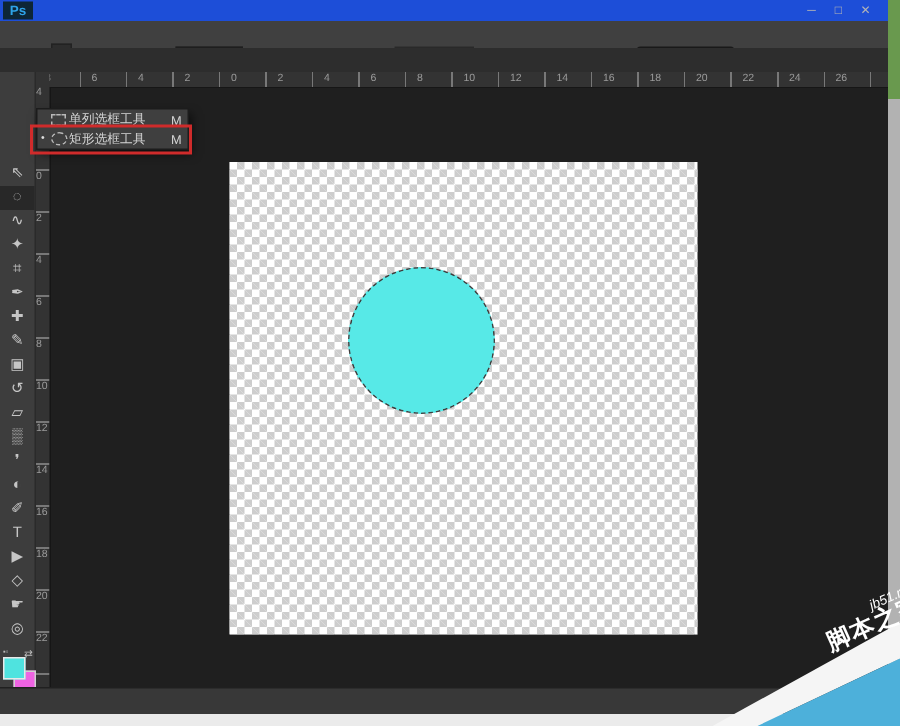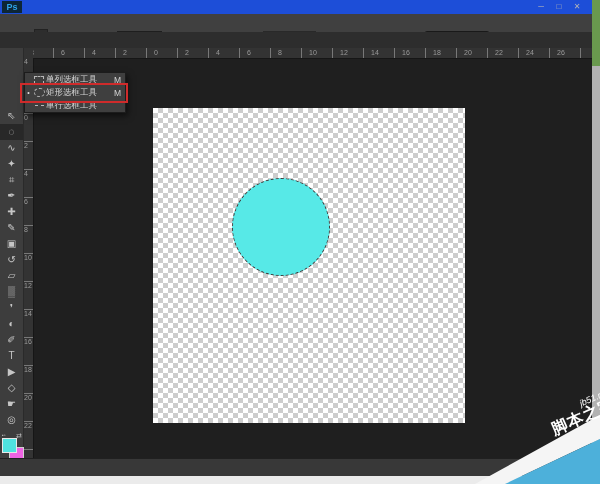--- a/index.html
+++ b/index.html
@@ -242,28 +242,20 @@
         <div class="fly-short">M</div>
       </div>
       <div class="fly-row">
         <div class="fly-bullet">•</div>
         <div class="fly-icon">
           <div class="fi-ellipse"></div>
         </div>
         <div class="fly-label">矩形选框工具</div>
         <div class="fly-short">M</div>
       </div>
-      <div class="fly-row">
-        <div class="fly-bullet"></div>
-        <div class="fly-icon">
-          <div class="fi-hline"></div>
-        </div>
-        <div class="fly-label">单行选框工具</div>
-        <div class="fly-short"></div>
-      </div>
     </div>
   <div id="redbox" class="abs" style="border-color: rgb(207, 43, 43);"></div>
 
   <div id="statusbar" class="abs">
     
     
     
     
   </div>
   <div id="bottomstrip" class="abs"></div>

